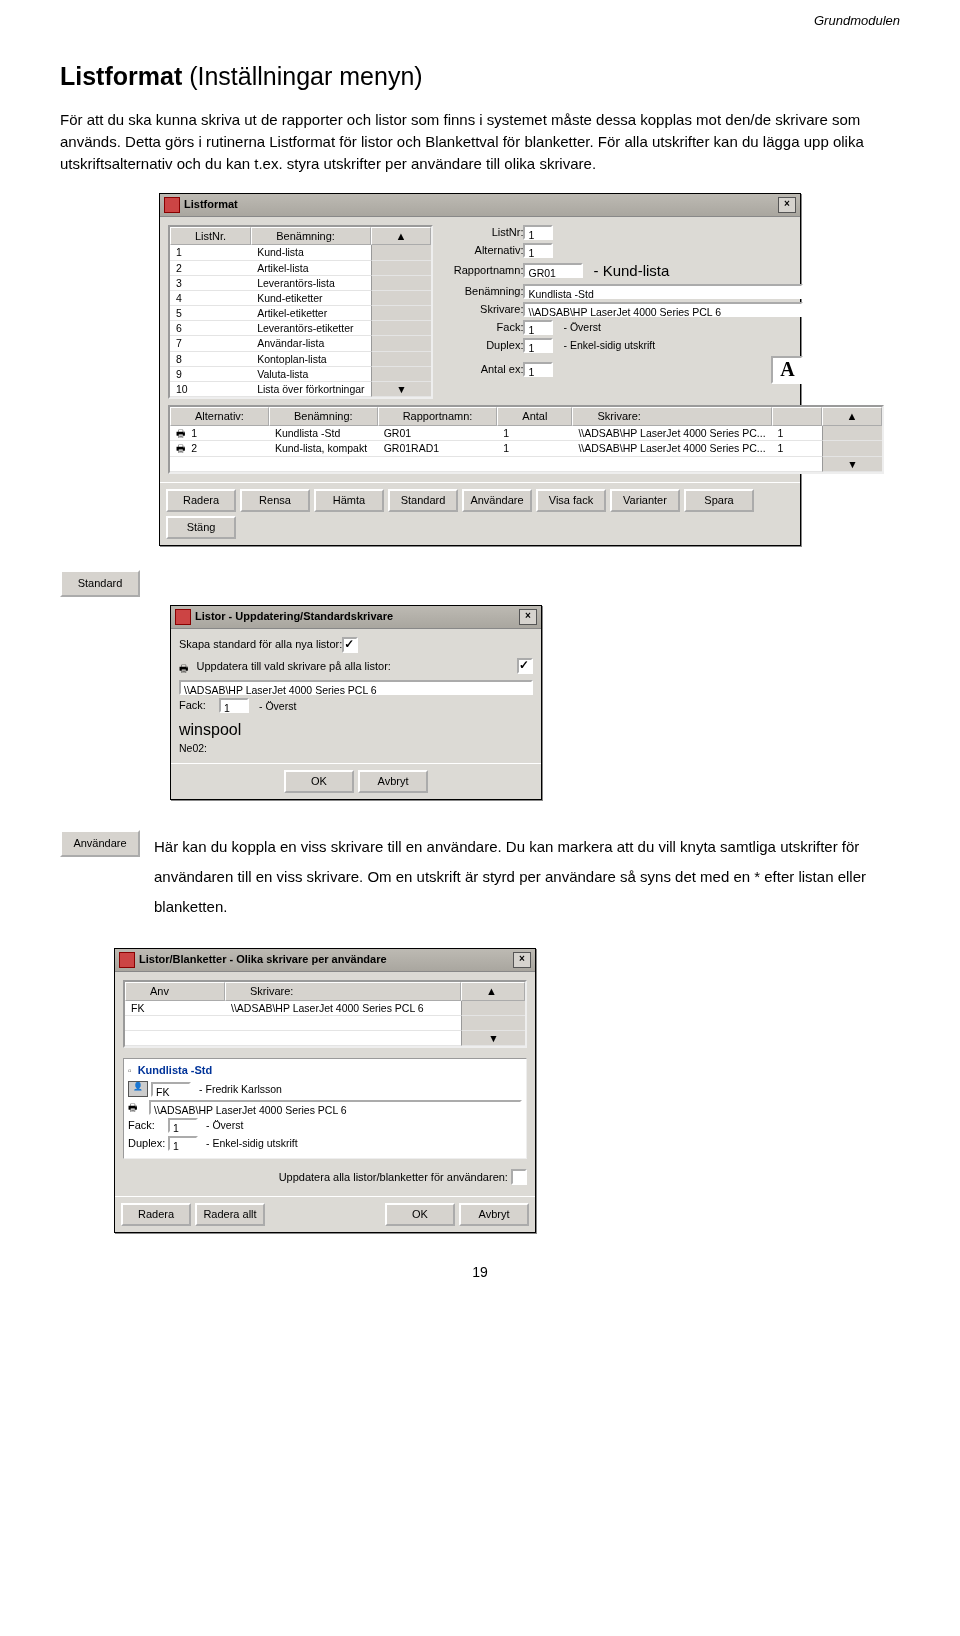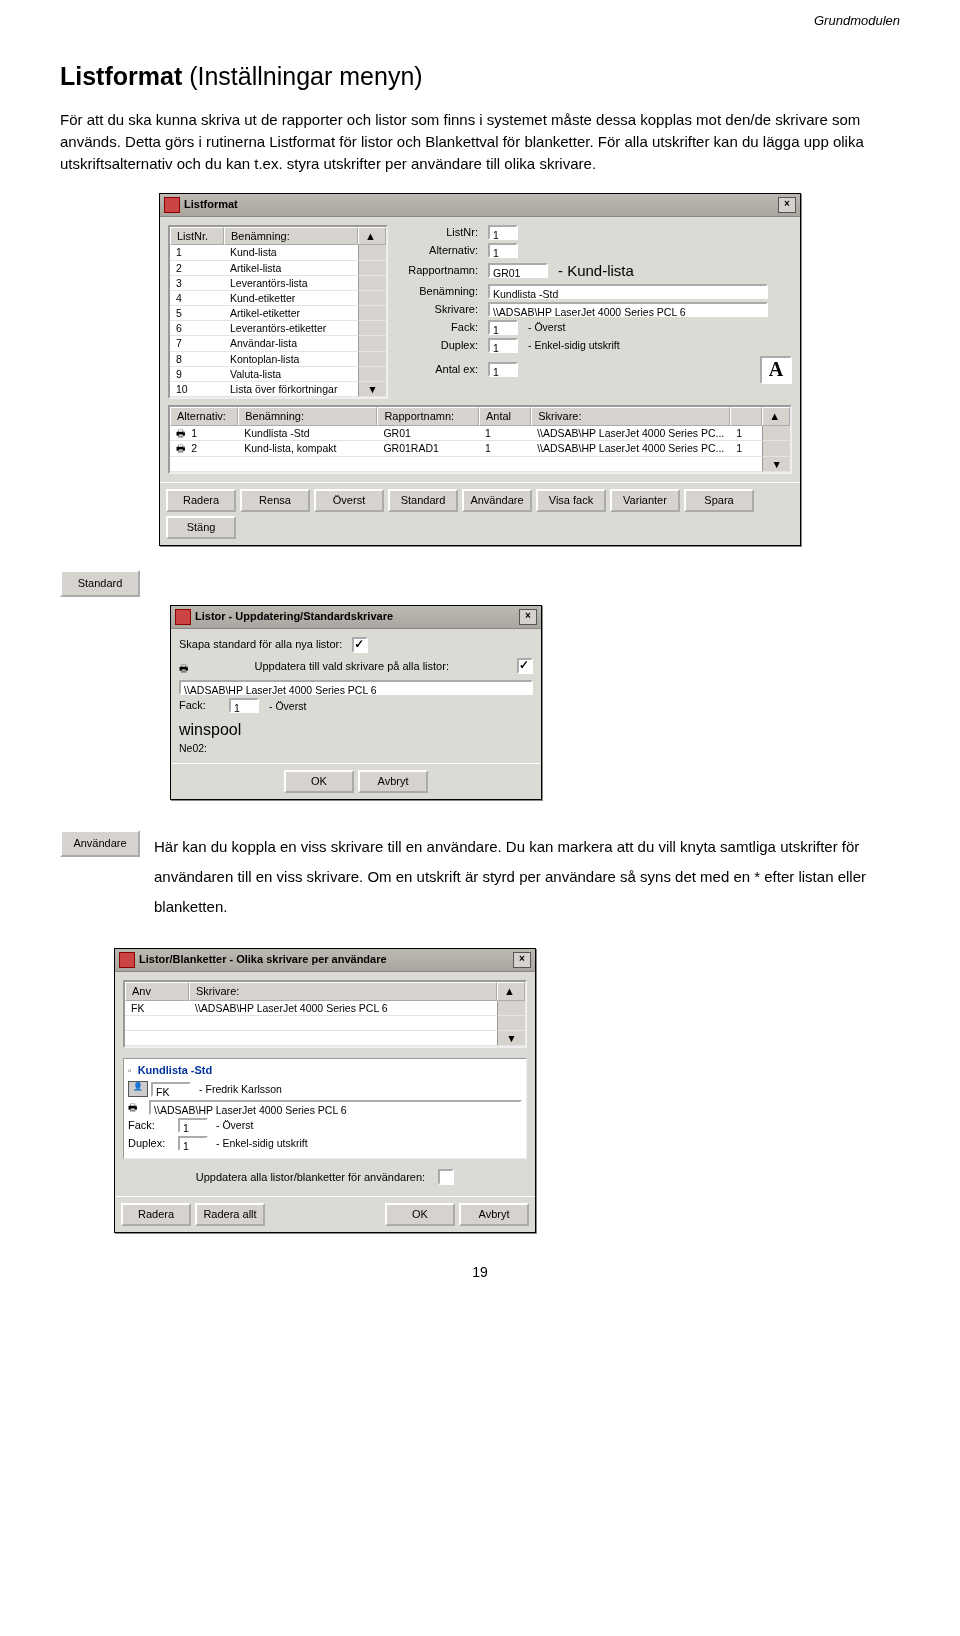--- a/index.html
+++ b/index.html
@@ -8,30 +8,30 @@
   h2{font-size:25px;font-weight:bold;margin:0 0 16px 0}
   h2 .sub{font-weight:normal}
   p{font-size:15px;margin:0 0 18px 0;line-height:1.45}
   .win{border:1px solid #000;background:#dcdad5;font-family:Tahoma,Arial,sans-serif;font-size:11px;color:#000;box-shadow:1px 1px 0 #888}
   .titlebar{background:linear-gradient(to bottom,#bdbab3,#a9a69f);padding:3px 4px;display:flex;align-items:center;border-bottom:1px solid #888}
   .titlebar .ticon{width:14px;height:14px;background:#c44;border:1px solid #800;margin-right:4px;display:inline-block}
   .titlebar .ttxt{font-weight:bold;flex:1}
   .titlebar .xbtn{width:16px;height:14px;border:1px solid #555;background:#d6d3ce;font-size:10px;line-height:12px;text-align:center;font-family:Arial;font-weight:bold}
   .tbl{background:#fff;border:2px inset #eee;display:table;width:100%;box-sizing:border-box}
   .tbl .hd{display:table-row;font-weight:normal}
-  .tbl .hd>div{display:table-cell;background:#d6d3ce;border:1px outset #fff;padding:1px 6px;font-size:11px}
+  .tbl .hd>div{display:table-cell;background:#d6d3ce;border:1px outset #fff;padding:1px 24px;font-size:11px}
   .tbl .rw{display:table-row}
   .tbl .rw>div{display:table-cell;border-bottom:1px solid #e4e4e4;padding:0 6px;font-size:10.5px;background:#fff;white-space:nowrap}
   .scrollcol{width:14px;background:#d6d3ce!important;border-left:1px solid #999}
   .field{border:2px inset #fff;background:#fff;padding:1px 3px;font-size:10.5px;height:15px;line-height:15px;display:inline-block;box-sizing:border-box}
   .btn{border:2px outset #fff;background:#d6d3ce;padding:2px 6px;font-size:11px;text-align:center;display:inline-block;min-width:54px}
   .btnrow{display:flex;gap:4px;padding:6px 6px;border-top:1px solid #fff;justify-content:flex-start;flex-wrap:wrap}
   .inner{padding:8px 8px}
   .cols{display:flex;gap:10px}
-  .lbl{display:inline-block;text-align:right;padding-right:10px;font-size:11px}
+  .lbl{display:inline-block;text-align:right;padding-right:0;font-size:11px}
   .frow{margin-bottom:3px;display:flex;align-items:center}
   .bigA{border:2px inset #fff;background:#fff;width:28px;height:24px;text-align:center;font-family:'Times New Roman',serif;font-weight:bold;font-size:20px;line-height:22px;margin-left:6px}
   .printer-icon::before{content:"🖶";font-size:10px}
   .dotted-icon::before{content:"▫";font-size:10px;color:#555}
   .section{display:flex;align-items:flex-start;margin:24px 0 8px 0;gap:14px}
   .section .sbtn{border:2px outset #fff;background:#d6d3ce;padding:4px 8px;font-size:11px;font-family:Tahoma,Arial,sans-serif;min-width:60px;text-align:center}
   .section p{flex:1;margin-top:2px}
   .chk{width:12px;height:12px;border:2px inset #fff;background:#fff;display:inline-block;vertical-align:middle;position:relative}
   .chk.on::after{content:"✓";position:absolute;left:0;top:-3px;font-size:12px;font-weight:bold}
   .pgno{text-align:center;font-size:14px;margin-top:30px}
@@ -194,21 +194,21 @@
             <div></div>
             <div></div>
             <div></div>
             <div class="scrollcol" style="text-align:center">▼</div>
           </div>
       </div>
     </div>
     <div class="btnrow">
       <span class="btn">Radera</span>
       <span class="btn">Rensa</span>
-      <span class="btn">Överst</span>
+      <span class="btn">Hämta</span>
       <span class="btn">Standard</span>
       <span class="btn">Användare</span>
       <span class="btn">Visa fack</span>
       <span class="btn">Varianter</span>
       <span class="btn">Spara</span>
       <span class="btn">Stäng</span>
     </div>
   </div>
 
   <div class="section">
@@ -221,21 +221,21 @@
       <span class="ttxt">Listor - Uppdatering/Standardskrivare</span>
       <span class="xbtn">×</span>
     </div>
     <div class="inner">
       <div class="frow" style="justify-content:flex-start">
           <span class="lbl">Skapa standard för alla nya listor:</span>
           <span class="chk on"></span>
         </div>
       <div class="frow">
           <span class="printer-icon" style="font-size:16px;margin-right:8px"></span>
-          <span class="lbl" style="flex:1;text-align:center">Uppdatera till vald skrivare på alla listor:</span>
+          <span class="lbl" style="flex:1;text-align:left">Uppdatera till vald skrivare på alla listor:</span>
           <span class="chk on"></span>
         </div>
       <div class="frow">
           <span class="field" style="width:100%">\\ADSAB\HP LaserJet 4000 Series PCL 6</span>
         </div>
       <div class="frow">
           <span class="lbl" style="width:40px;text-align:left">Fack:</span>
           <span class="field" style="width:30px">1</span>
           <span style="margin-left:10px;font-size:10.5px">- Överst</span>
         </div>
@@ -292,21 +292,21 @@
             <span class="field" style="width:30px">1</span>
             <span style="margin-left:8px;font-size:10.5px">- Överst</span>
           </div>
         <div class="frow">
             <span class="lbl" style="width:40px;text-align:left">Duplex:</span>
             <span class="field" style="width:30px">1</span>
             <span style="margin-left:8px;font-size:10.5px">- Enkel-sidig utskrift</span>
           </div>
       </div>
 
-      <div class="frow" style="margin-top:10px;justify-content:center"><span class="lbl">Uppdatera alla listor/blanketter för användaren:</span>&nbsp;<span class="chk"></span></div>
+      <div class="frow" style="margin-top:10px;justify-content:flex-end"><span class="lbl">Uppdatera alla listor/blanketter för användaren:</span>&nbsp;<span class="chk"></span></div>
     </div>
     <div class="btnrow">
       <span class="btn">Radera</span>
       <span class="btn">Radera allt</span>
       <span style="flex:1"></span>
       <span class="btn">OK</span>
       <span class="btn">Avbryt</span>
     </div>
   </div>
 

